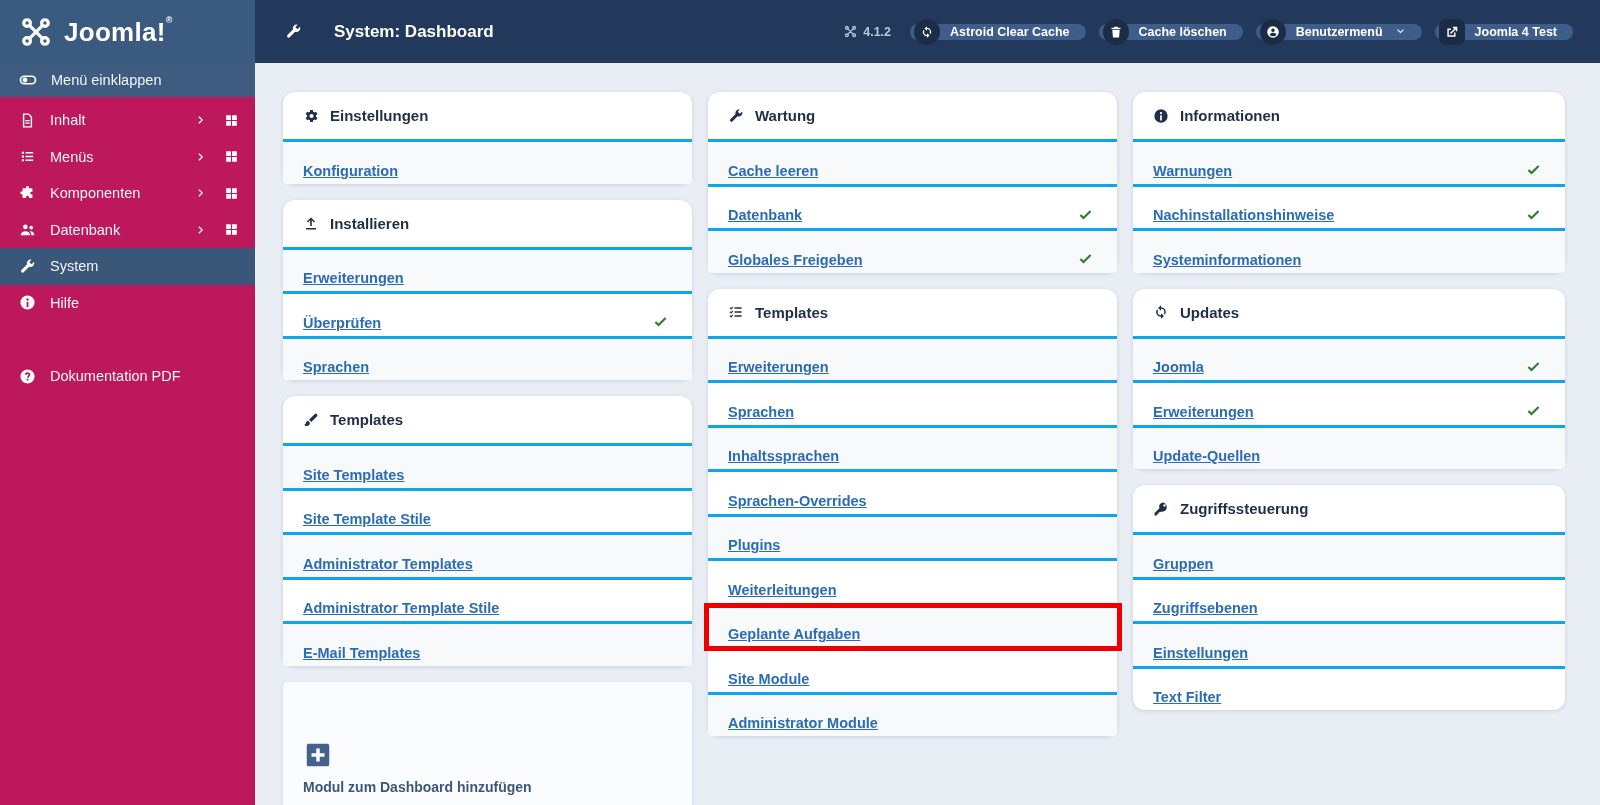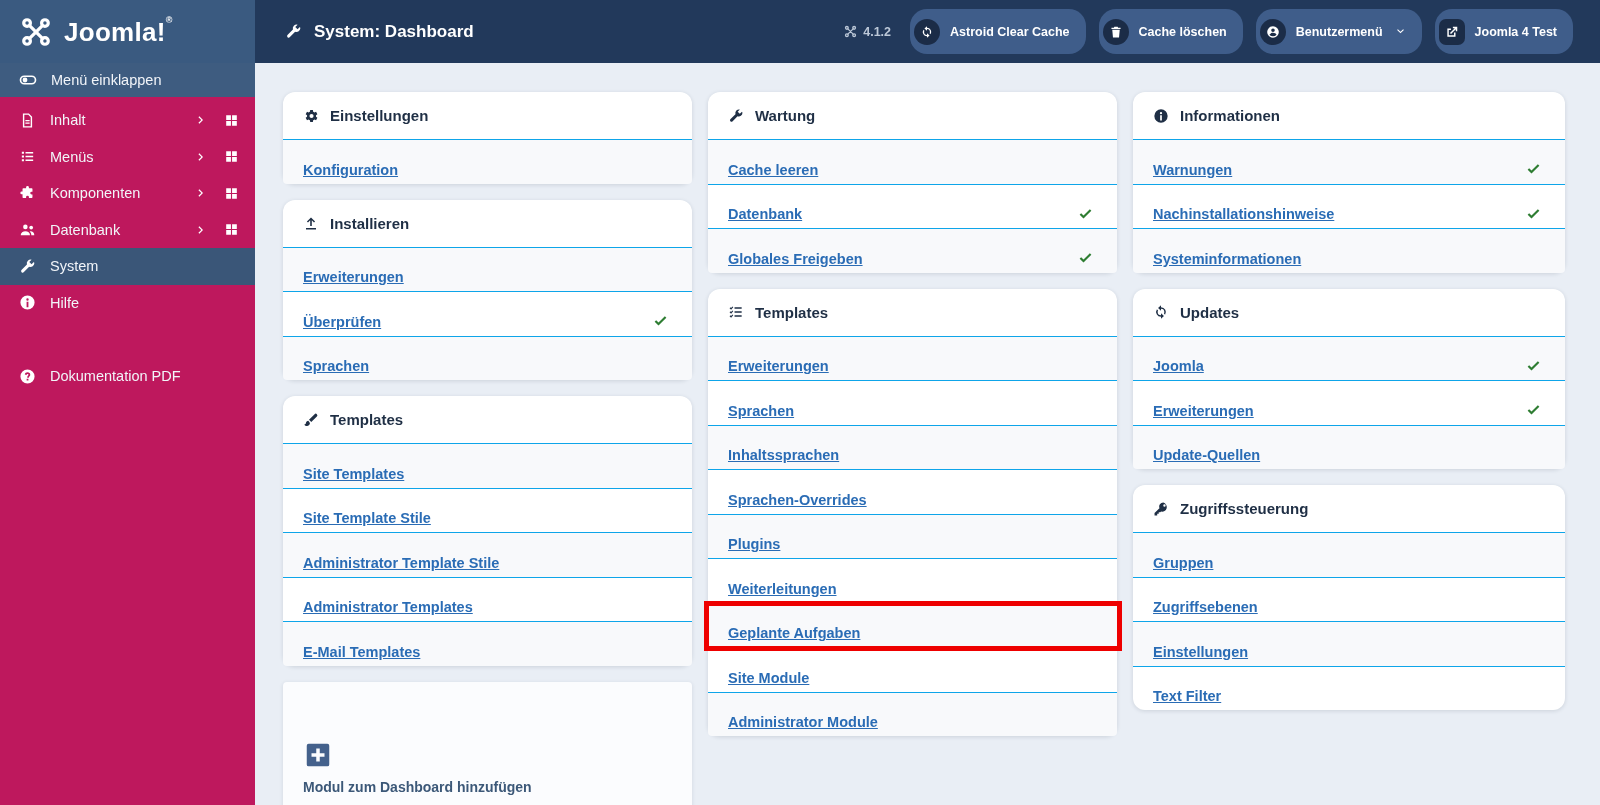--- a/index.html
+++ b/index.html
@@ -27,40 +27,40 @@
   .nav-right { margin-left:auto; display:flex; align-items:center; gap:17px; }
   .nav-right .chev { font-size:12px; color:#fff; }
   .nav-right .grid { font-size:15px; color:#fff; }
   .nav-spacer { height:37px; }
 
   
   .main { flex:1; display:flex; flex-direction:column; }
   .topbar { height:63px; background:#22395b; display:flex; align-items:center; padding:0 27px 0 30px; flex:none; }
   .tb-title { display:flex; align-items:center; gap:12px; color:#fff; }
   .tb-title .ic { font-size:17px; }
-  .tb-title h1 { font-size:17px; font-weight:600; }
+  .tb-title h1 { font-size:17px; font-weight:600;margin-left:20px; }
   .tb-actions { margin-left:auto; display:flex; align-items:center; gap:13px; }
   .version { display:flex; align-items:flex-start; gap:6px; color:#bcc8d8; font-size:12.5px; font-weight:bold; margin-right:6px; }
   .version .ic { font-size:13px; }
-  .pill { height:45px; border:none; background:#3f5d8a; border-radius:17px; display:flex; align-items:center; gap:10px; padding:0 16px 0 4px; color:#fff; font-size:12.5px; font-weight:bold; font-family:inherit; cursor:pointer; }
+  .pill { height:16px; border:none; background:#3f5d8a; border-radius:17px; display:flex; align-items:center; gap:10px; padding:0 16px 0 4px; color:#fff; font-size:12.5px; font-weight:bold; font-family:inherit; cursor:pointer; }
   .pill .badge { width:26px; height:26px; border-radius:50%; background:#1b2c47; color:#fff; display:flex; align-items:center; justify-content:center; }
   .pill .badge .ic { font-size:14px; }
   .pill .badge.square { border-radius:7px; }
   .pill .dd { font-size:11px; color:#fff; margin-left:2px; }
 
   .content { flex:1; padding:29px 0 0 28px; display:flex; gap:16px; }
   .col { flex:none; }
   .col1,.col2 { width:409px; }
   .col3 { width:432px; }
 
   .card { background:#fff; border-radius:12px; box-shadow:0 1px 4px rgba(25,40,65,.14); margin-bottom:16px; }
   .card-header { height:47px; display:flex; align-items:center; gap:11px; padding:0 20px; }
   .card-header .ic { font-size:16px; color:#1f2f45; }
   .card-header h2 { font-size:15px; font-weight:bold; color:#1f2f45; }
-  .row { height:44.5px; border-top:1px solid #0ea5e9; display:flex; align-items:center; justify-content:space-between; padding:16px 22px 0 20px; position:relative; }
+  .row { height:44.5px; border-top:3px solid #0ea5e9; display:flex; align-items:center; justify-content:space-between; padding:16px 22px 0 20px; position:relative; }
   .rows .row:nth-child(odd) { background:#f8f9fb; }
   .rows .row:last-child { border-radius:0 0 4px 4px; }
   .row a { color:#2a6cb5; font-size:14.5px; font-weight:bold; text-decoration:underline; }
   .check { font-size:19px; color:#2e7d32; }
   .red-box { position:absolute; left:-4px; right:-5px; top:-3px; bottom:-4px; border:5px solid #ee0000; z-index:4; pointer-events:none; }
 
   .add-card { background:#fbfcfe; border-radius:4px; box-shadow:0 1px 4px rgba(25,40,65,.12); height:131px; display:flex; flex-direction:column; justify-content:flex-end; align-items:flex-start; gap:9px; padding:18px 20px; cursor:pointer; }
   .add-card .ic { font-size:30px; color:#44618c; }
   .add-card span.lbl { font-size:14px; font-weight:bold; color:#3c5878; }
 </style>
@@ -335,24 +335,24 @@
           <h2>Templates</h2>
         </div>
         <div class="rows">
           <div class="row">
               <a href="#">Site Templates</a>
             </div>
           <div class="row">
               <a href="#">Site Template Stile</a>
             </div>
           <div class="row">
+              <a href="#">Administrator Templates</a>
+            </div>
+          <div class="row">
               <a href="#">Administrator Template Stile</a>
-            </div>
-          <div class="row">
-              <a href="#">Administrator Templates</a>
             </div>
           <div class="row">
               <a href="#">E-Mail Templates</a>
             </div>
         </div>
       </section>
 
       <div class="add-card">
         <span class="ic">
             <svg viewBox="0 0 24 24" fill="currentColor" xmlns="http://www.w3.org/2000/svg">

